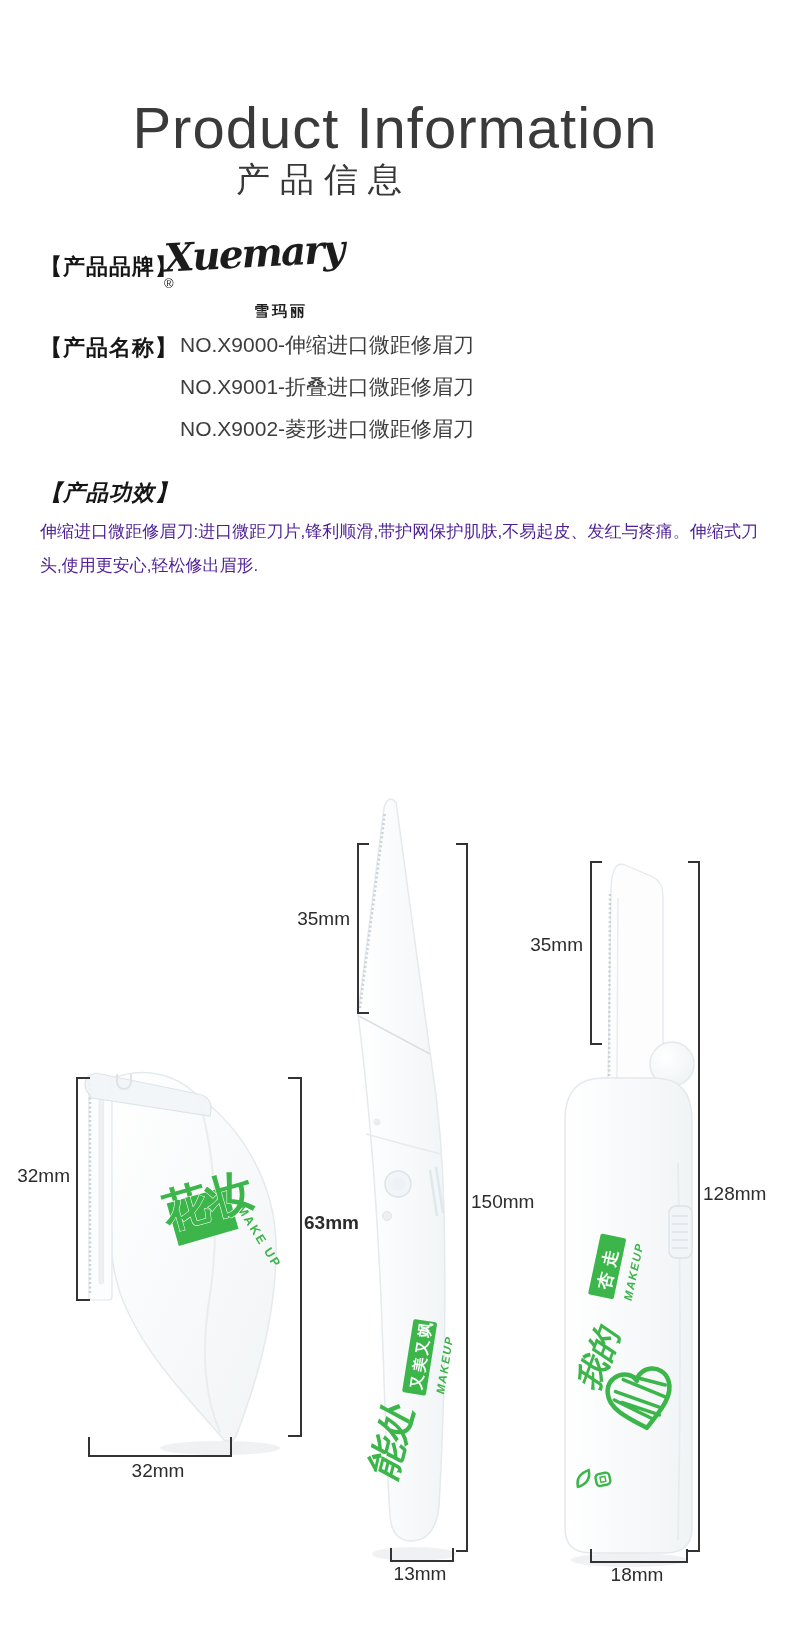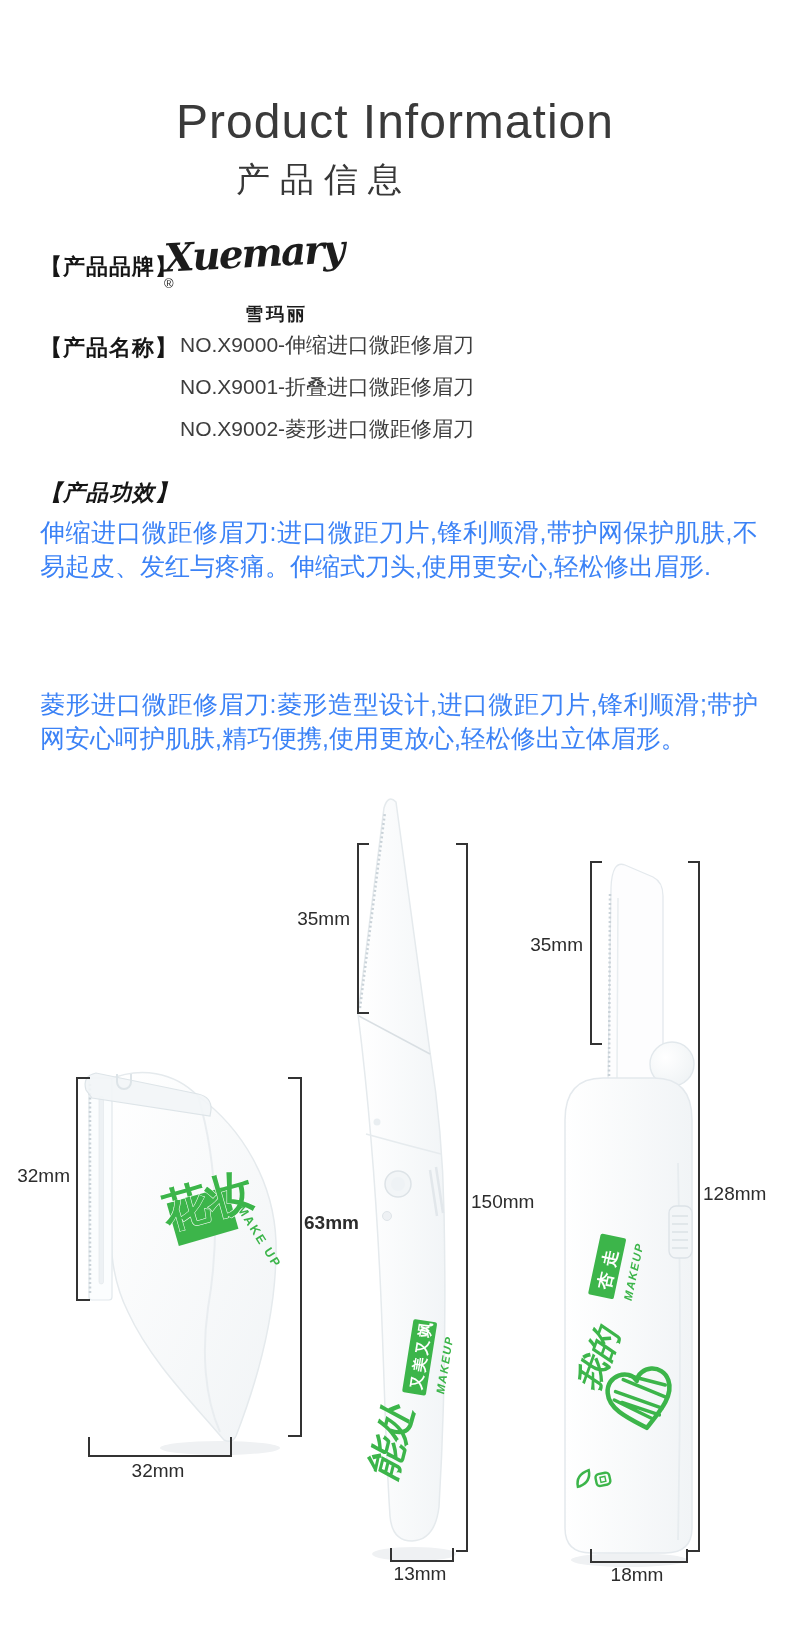--- a/index.html
+++ b/index.html
@@ -1,38 +1,38 @@
 <!DOCTYPE html>
 <html><head>
 <meta charset="utf-8">
 <style>
   html,body{margin:0;padding:0;background:#fff;}
   .page{position:relative;width:790px;height:1625px;background:#ffffff;overflow:hidden;
         font-family:"Liberation Sans","DejaVu Sans",sans-serif;color:#3a3a3a;}
   .abs{position:absolute;}
 
   
-  .title-en{top:94px;left:0;width:790px;text-align:center;font-size:48px;font-weight:300;
+  .title-en{top:94px;left:0;width:790px;text-align:center;font-size:58px;font-weight:300;
             color:#3a3a3a;letter-spacing:1px;}
   .title-zh{top:157px;left:0;width:638px;text-align:center;font-size:34px;font-weight:300;
             color:#383838;letter-spacing:10px;text-indent:10px;}
 
   
   .sec-label{font-size:22px;font-weight:bold;color:#161616;letter-spacing:1px;}
 
   
   .logo-script{font-family:"DejaVu Serif","Liberation Serif",serif;font-style:italic;font-weight:bold;
                font-size:39px;color:#1c1c1c;letter-spacing:-2px;display:inline-block;transform:rotate(-3deg);}
   .logo-reg{font-size:13px;vertical-align:20px;color:#1c1c1c;font-style:normal;}
-  .logo-cn{font-size:18px;font-weight:bold;color:#1c1c1c;letter-spacing:3px;text-align:right;
+  .logo-cn{font-size:15px;font-weight:bold;color:#1c1c1c;letter-spacing:3px;text-align:right;
            margin-top:-10px;padding-right:26px;}
 
   .name-line{font-size:21px;color:#3d3d3d;line-height:42px;white-space:nowrap;margin-left:20px;}
 
-  .para{font-size:25px;line-height:34px;color:#3b82f6;text-align:justify;}
+  .para{font-size:17px;line-height:34px;color:#4c1d95;text-align:justify;}
 
   
   .brk{position:absolute;border:0 solid #333;}
   .b-left{border-left-width:2px;border-top-width:2px;border-bottom-width:2px;}
   .b-right{border-right-width:2px;border-top-width:2px;border-bottom-width:2px;}
   .b-bottom{border-bottom-width:2px;border-left-width:2px;border-right-width:2px;}
   .dim{position:absolute;font-size:19px;color:#2c2c2c;white-space:nowrap;}
   .dim.r{text-align:right;}
   .dim.c{text-align:center;}
 </style>
@@ -52,21 +52,20 @@
 
   <div class="abs sec-label" style="left:40px;top:333px;">【产品名称】</div>
   <div class="abs" style="left:160px;top:324px;">
     <div class="name-line">NO.X9000-伸缩进口微距修眉刀</div>
     <div class="name-line">NO.X9001-折叠进口微距修眉刀</div>
     <div class="name-line">NO.X9002-菱形进口微距修眉刀</div>
   </div>
 
   <div class="abs sec-label" style="left:40px;top:478px;font-style:italic;">【产品功效】</div>
   <div class="abs para" style="left:40px;top:515px;width:718px;">伸缩进口微距修眉刀:进口微距刀片,锋利顺滑,带护网保护肌肤,不易起皮、发红与疼痛。伸缩式刀头,使用更安心,轻松修出眉形.</div>
-  <div class="abs para" style="left:40px;top:687px;width:718px;">菱形进口微距修眉刀:菱形造型设计,进口微距刀片,锋利顺滑;带护网安心呵护肌肤,精巧便携,使用更放心,轻松修出立体眉形。</div>
 
   <svg class="abs" style="left:70px;top:1040px;" width="235" height="420" viewBox="0 0 235 420">
     <defs>
       <linearGradient id="g1" x1="0" y1="0" x2="1" y2="1">
         <stop offset="0" stop-color="#ffffff"></stop>
           <stop offset="1" stop-color="#f1f4f6"></stop>
       </linearGradient>
     </defs>
     <ellipse cx="150" cy="408" rx="60" ry="7" fill="#eff1f3"></ellipse>
 

